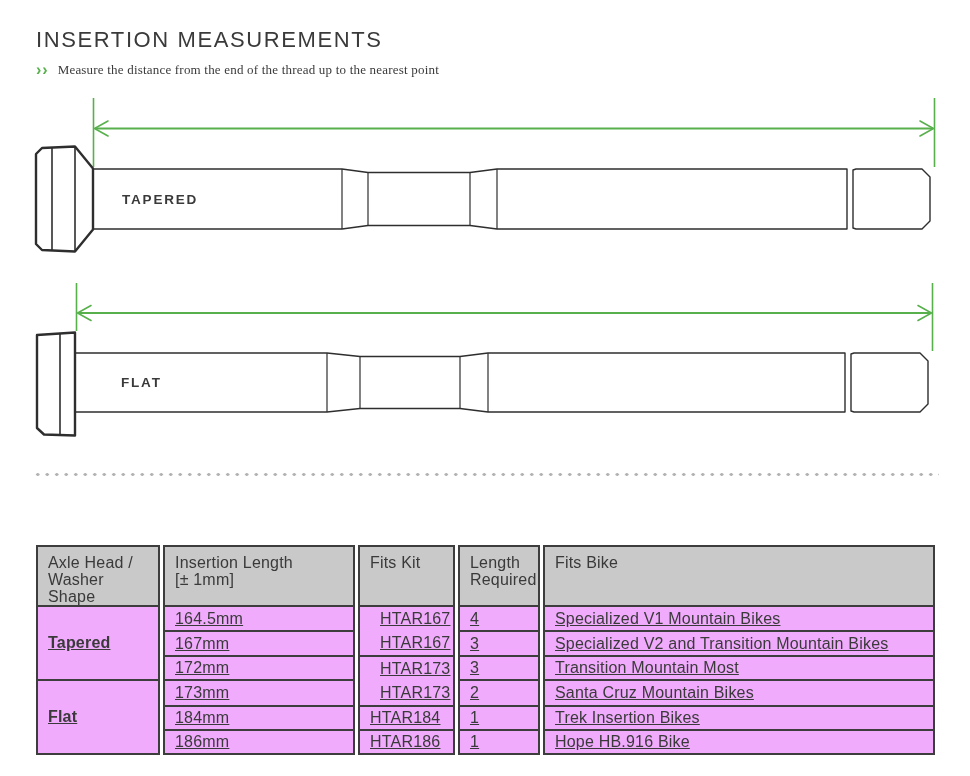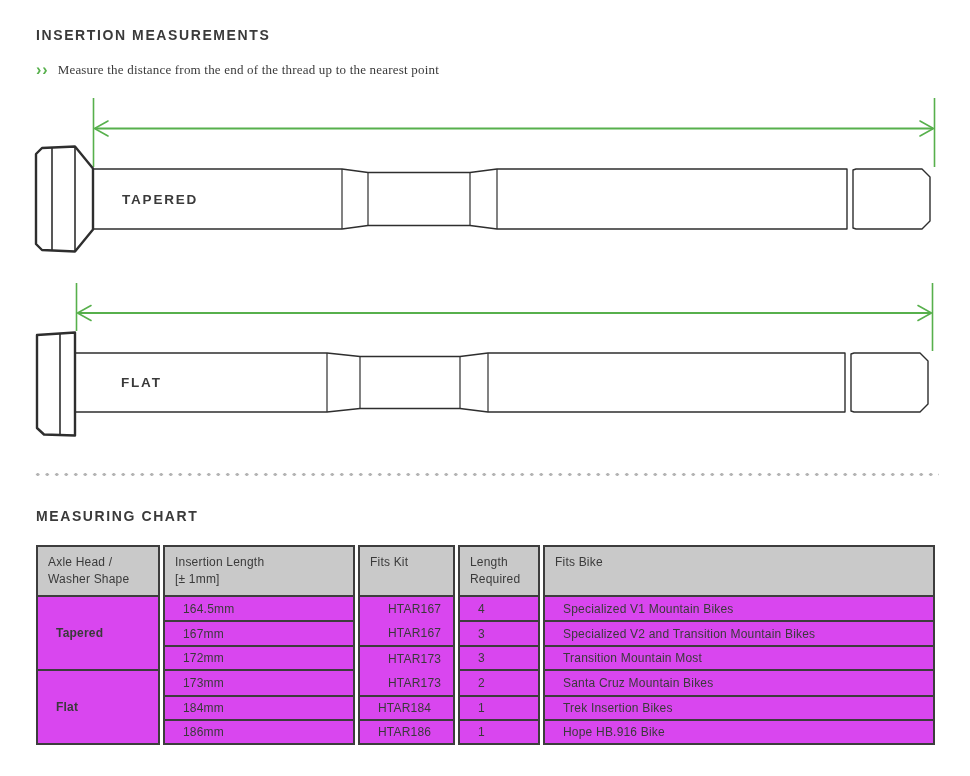--- a/index.html
+++ b/index.html
@@ -9,21 +9,21 @@
     --table-border:#3d3d3d;
     --header-bg:#c9c9c9;
     --dot:#b3b3b3;
   }
   html,body{margin:0;padding:0;background:#fff;}
   .page{
     position:relative;width:970px;height:776px;background:#fff;overflow:hidden;
     font-family:"Liberation Sans",sans-serif;color:var(--ink);
   }
   .sec-title{
-    position:absolute;margin:0;font-size:14px;font-weight:700;
+    position:absolute;margin:0;font-size:22px;font-weight:400;
     letter-spacing:1.6px;color:var(--ink);white-space:nowrap;
   }
   .t1{left:36px;top:27px;}
   .t2{left:36px;top:508px;}
   .note{position:absolute;left:36px;top:62px;display:flex;align-items:center;gap:9px;}
   .chev{color:var(--accent-green);font-size:16px;font-weight:bold;line-height:16px;letter-spacing:1px;}
   .note-text{font-size:13px;color:var(--ink);letter-spacing:.2px;font-family:Liberation Serif, serif;}
   .diagram{position:absolute;left:0;top:0;}
   .dim-line{stroke:var(--accent-green);stroke-width:1.8;fill:none;}
   .ext-line{stroke:var(--accent-green);stroke-width:1.6;fill:none;}
@@ -35,29 +35,29 @@
   .axle-label{font-family:"Liberation Sans",sans-serif;font-size:13.5px;font-weight:bold;
     letter-spacing:1.8px;fill:var(--ink);}
   .dots{
     position:absolute;left:33px;top:472px;width:906px;height:5px;
     background-image:radial-gradient(circle,var(--dot) 1.5px,rgba(0,0,0,0) 1.8px);
     background-size:9.5px 5px;background-repeat:repeat-x;background-position:0 50%;
   }
   table.chart{
     position:absolute;left:33px;top:545px;width:905px;
     border-collapse:separate;border-spacing:3px 0;table-layout:fixed;
-    font-size:12px;color:var(--ink);
+    font-size:16px;color:var(--ink);
   }
   table.chart th,table.chart td{box-sizing:border-box;border:2px solid var(--table-border);}
   table.chart thead th{
     height:52px;background:var(--header-bg);font-weight:400;text-align:left;
     vertical-align:top;padding:7px 8px 0 10px;line-height:17px;letter-spacing:.2px;
   }
   table.chart tbody tr{height:24px;}
-  table.chart tbody td{border-top:none;padding:0 18px;vertical-align:middle;background:#d946ef;letter-spacing:.2px;}
+  table.chart tbody td{border-top:none;padding:0 10px;vertical-align:middle;background:#f0abfc;letter-spacing:.2px;text-decoration:underline;}
   td.shape{font-weight:bold;padding-left:12px;}
   td.kit2{padding:0;}
   td.kit2 .kit-line{height:24px;line-height:24px;padding:0 10px;}
 </style>
 </head>
 <body>
 
 <div class="page">
 
   <h1 class="sec-title t1">INSERTION MEASUREMENTS</h1>
@@ -108,21 +108,20 @@
         <path class="axle-thin" d="M 851,354 L 854,353 L 920,353 L 928,361 L 928,404 L 920,412 L 854,412 L 851,411 Z"></path>
         <path class="axle-heavy" d="M 37,335 L 75,332.5 L 75,435.5 L 44,434.5 L 37,428 Z"></path>
         <line class="axle-heavy-line" x1="60" y1="333.5" x2="60" y2="434.5"></line>
       </g>
       <text class="axle-label" x="121" y="387">FLAT</text>
     </g>
   </svg>
 
   <div class="dots"></div>
 
-  <h2 class="sec-title t2">MEASURING CHART</h2>
 
   <table class="chart">
     <colgroup>
       <col style="width:124px">
         <col style="width:192px">
         <col style="width:97px">
         <col style="width:82px">
         <col style="width:392px">
     </colgroup>
     <thead>

